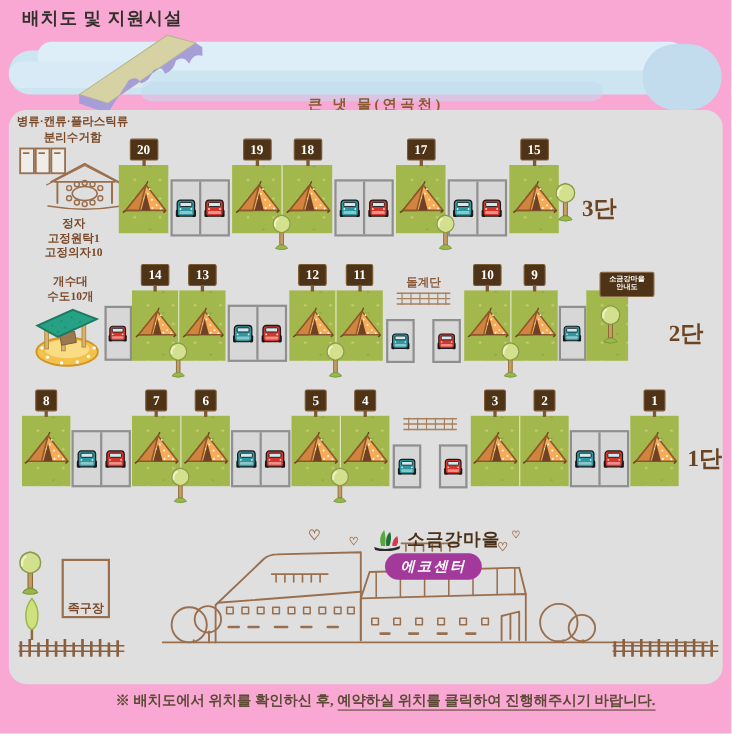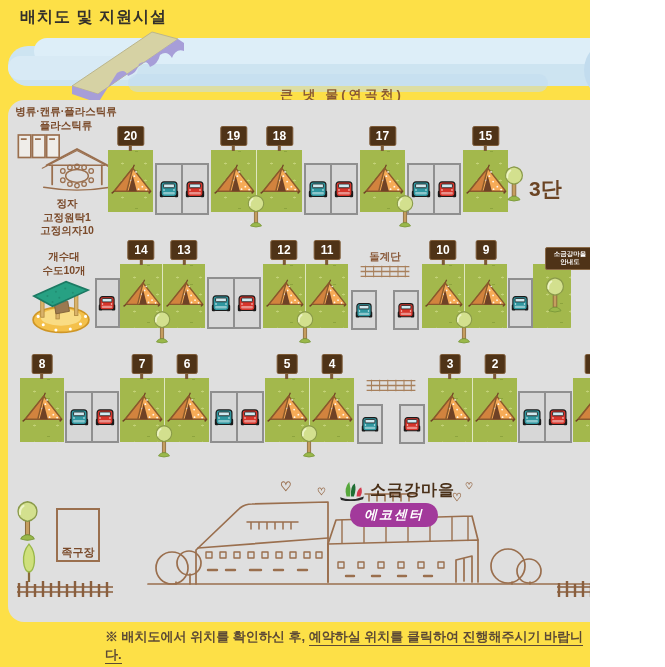--- a/index.html
+++ b/index.html
@@ -1,17 +1,17 @@
 <!DOCTYPE html>
 <html style="--panel: #dfdfdf; --grass: #a3b84c; --sign: #4f3317; --badge: #a2399b; --river: #cde4f1; --labelbrown: #6b4423;"><head>
 <meta charset="utf-8">
 <style>
   html,body{margin:0;padding:0;background:#fff;}
-  .page{position:relative;width:590px;height:667px;background:#fde047;overflow:hidden;
-        font-family:Liberation Sans, sans-serif;}
+  .page{position:relative;width:665px;height:667px;background:#f9a8d4;overflow:hidden;
+        font-family:Liberation Serif, serif;}
 
   
   .title{position:absolute;left:20px;top:7px;font-size:16px;font-weight:bold;color:#33302b;letter-spacing:1px;}
   .river{position:absolute;left:8px;top:34px;width:650px;height:68px;}
   .river .blob{position:absolute;border-radius:40px;}
   .b1{left:0;top:12px;width:642px;height:40px;background:var(--river,#cde4f1);}
   .b2{left:26px;top:4px;width:588px;height:26px;background:#ddeef8;}
   .b3{left:576px;top:6px;width:72px;height:60px;background:#c2dcee;border-radius:32px;}
   .b4{left:0;top:22px;width:130px;height:24px;background:#d8eaf5;}
   .b5{left:120px;top:40px;width:420px;height:18px;background:#c2dcee;opacity:.55;}
@@ -290,21 +290,21 @@
     <svg class="bridge" viewBox="0 0 150 82">
         <use href="#sym-bridge"></use>
       </svg>
     <div class="river-label">큰 냇 물(연곡천)</div>
   </div>
 
   <div class="panel">
 
     <div class="fac-label recycle-label">
       <span>병류·캔류·플라스틱류</span><br>
-      <span>플라스틱류</span>
+      <span>분리수거함</span>
     </div>
     <svg class="bins" viewBox="0 0 56 36">
         <use href="#sym-bins"></use>
       </svg>
     <svg class="pavilion" viewBox="0 0 110 76">
         <use href="#sym-pavilion"></use>
       </svg>
     <div class="fac-label pavilion-label">
       <span>정자</span><br>
       <span>고정원탁1</span><br>

